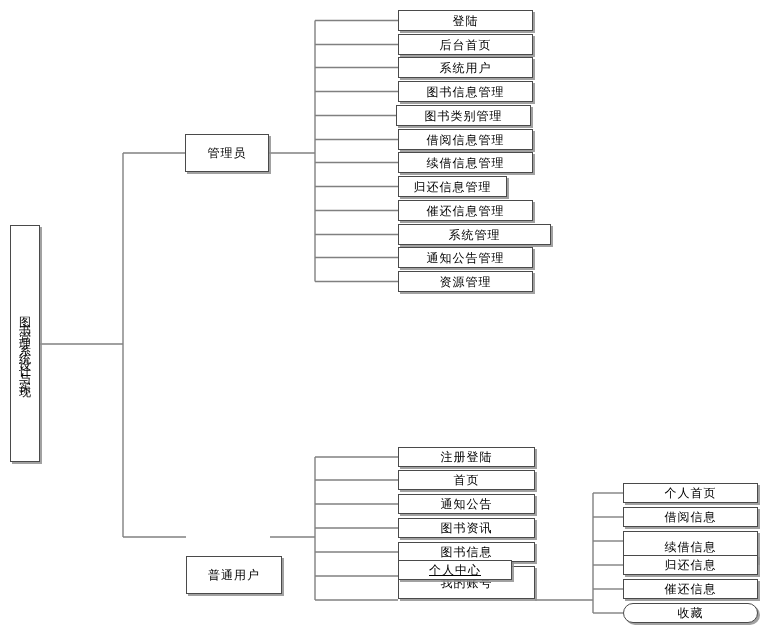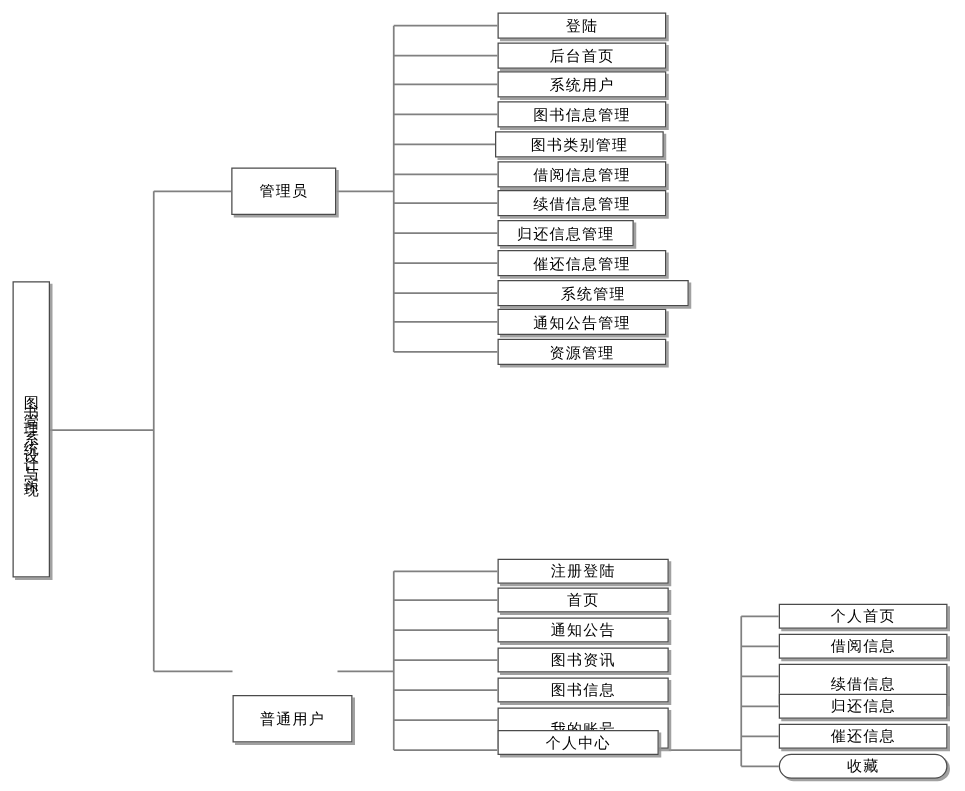--- a/index.html
+++ b/index.html
@@ -104,21 +104,21 @@
   <div class="node" style="left:398px; top:224px; width:153px; height:21px;">系统管理</div>
   <div class="node" style="left:398px; top:247px; width:135px; height:21px;">通知公告管理</div>
   <div class="node" style="left:398px; top:271px; width:135px; height:21px;">资源管理</div>
 
   <div class="node" style="left:398px; top:447px; width:137px; height:20px;">注册登陆</div>
   <div class="node" style="left:398px; top:470px; width:137px; height:20px;">首页</div>
   <div class="node" style="left:398px; top:494px; width:137px; height:20px;">通知公告</div>
   <div class="node" style="left:398px; top:518px; width:137px; height:20px;">图书资讯</div>
   <div class="node" style="left:398px; top:542px; width:137px; height:20px;">图书信息</div>
   <div class="node" style="left:398px; top:566px; width:137px; height:33px;">我的账号</div>
-  <div class="node" style="left:398px; top:584px; width:129px; height:20px;">个人中心</div>
+  <div class="node" style="left:398px; top:560px; width:114px; height:20px;text-decoration:underline;">个人中心</div>
 
   <div class="node" style="left:623px; top:483px; width:135px; height:20px;">个人首页</div>
   <div class="node" style="left:623px; top:507px; width:135px; height:20px;">借阅信息</div>
   <div class="node" style="left:623px; top:531px; width:135px; height:32px;">续借信息</div>
   <div class="node" style="left:623px; top:555px; width:135px; height:20px;">归还信息</div>
   <div class="node" style="left:623px; top:579px; width:135px; height:20px;">催还信息</div>
   <div class="node" style="left:623px; top:603px; width:135px; height:20px;border-radius:10px;">收藏</div>
 
 </div>
 

